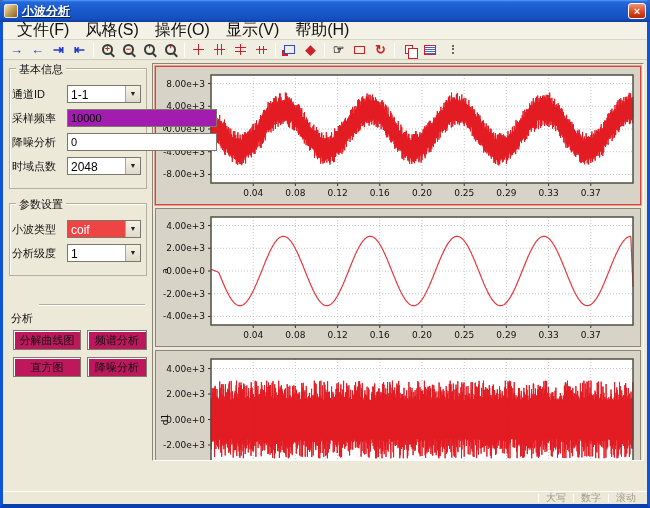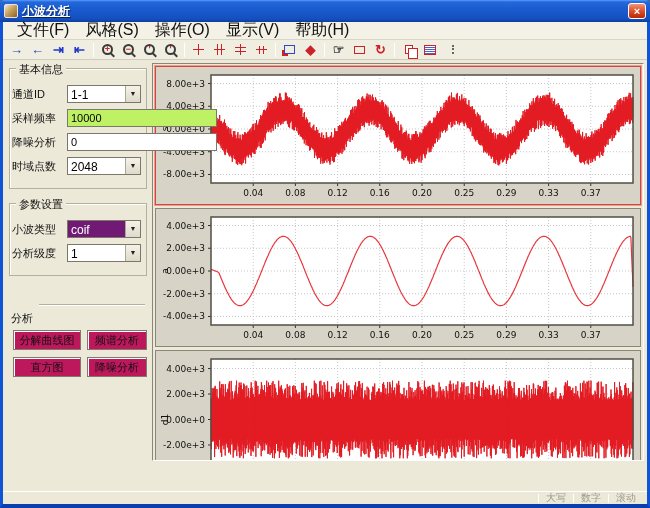--- a/index.html
+++ b/index.html
@@ -62,26 +62,26 @@
     margin:4px 4px 10px 2px; padding:10px 5px 7px 2px; }
   .gb-title { position:absolute; top:-7px; left:6px; background:#ece9d8; padding:0 3px; font-size:11px; color:#111; }
   .gb-plain { border:none; box-shadow:none; padding-top:4px; }
   .gb-plain .gb-line { position:absolute; top:0px; left:30px; right:2px; height:1px;
     background:#b3b09e; box-shadow:0 1px 0 #fff; }
   .gb-plain .gb-title { position:static; background:none; padding:0; }
   .row { display:flex; align-items:center; margin:6px 0; height:18px; }
   .lbl { width:55px; font-size:11px; color:#111; flex:0 0 55px; }
   .combo { flex:1; height:18px; border:1px solid #7b786a; background:#fff; display:flex; }
   .combo-val { flex:1; font-size:12px; padding:2px 3px; color:#000; white-space:nowrap; overflow:hidden; }
-  .combo.hl .combo-val { background:#701a75; color:#fff; }
+  .combo.hl .combo-val { background:#ef4444; color:#fff; }
   .combo-btn { width:15px; background:linear-gradient(180deg,#f5f3e8,#dedacb); border-left:1px solid #aca898;
     font-size:7px; color:#222; text-align:center; line-height:16px; }
   .edit { flex:1; height:18px; border:1px solid #7b786a; background:#fff; font-size:11px;
     padding:1px 3px; font-family:"Liberation Sans",sans-serif; color:#000; }
-  .edit.ro { background:#bef264; }
+  .edit.ro { background:#a21caf; }
   .btn-grid { display:grid; grid-template-columns:68px 60px; gap:7px 6px; padding:4px 0 2px 2px; }
   .push-btn { height:20px; background:#be185d; border:1px solid #7e7b6d; box-shadow:inset 1px 1px 0 #fff;
     font-size:11px; color:#111; font-family:"Liberation Sans",sans-serif; }
 
   
   .charts-area { flex:1; margin:2px 3px 2px 1px; border:1px solid; border-color:#8a877a #fff #fff #8a877a;
     background:#ece9d8; padding:2px; display:flex; flex-direction:column; gap:3px; overflow:hidden; }
   .chart-panel { height:139px; flex:0 0 139px; background:#d7d3c6; border:1px solid #8a877a; }
   .chart-panel.grow { flex:1; height:auto; }
   .chart-panel.selected { border:1px solid #d8453f; box-shadow:0 0 0 1px rgba(216,69,63,.45); }

